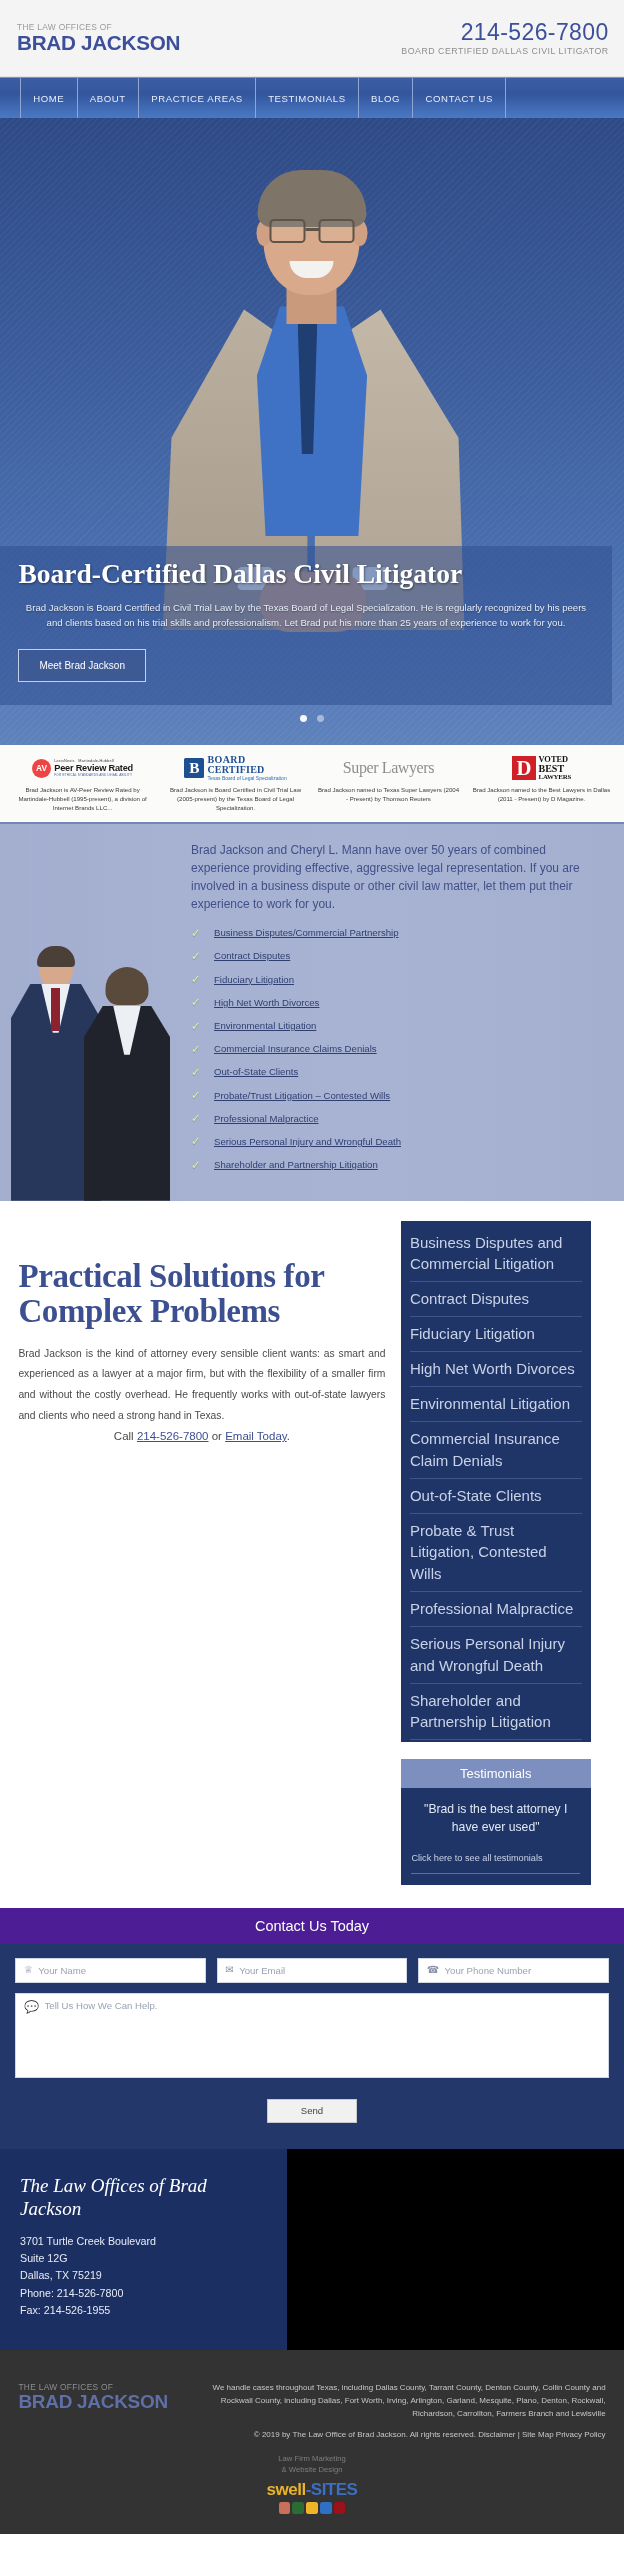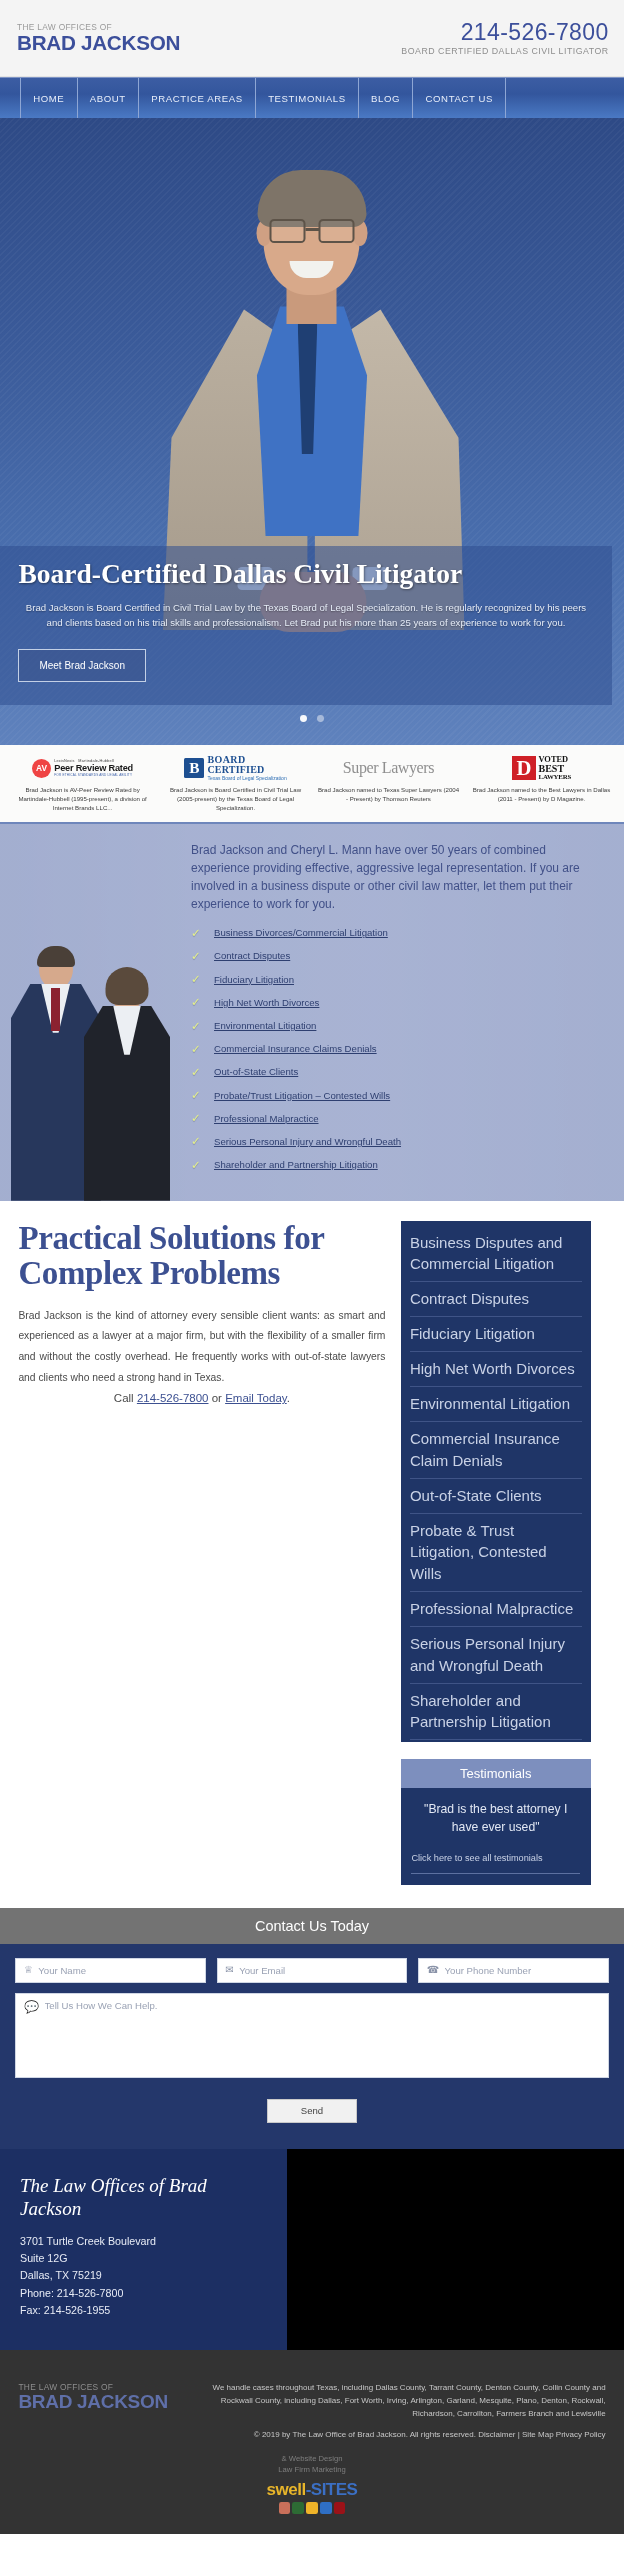--- a/index.html
+++ b/index.html
@@ -276,20 +276,21 @@
     gap: 15.3px;
     background: #ffffff;
   }
   .col-left { width: 367px; }
   .headline {
     font-family: "Liberation Serif", serif;
     color: #3c5091;
     font-size: 33px;
     line-height: 1.08;
     letter-spacing: -0.4px;
+    margin-top: 38px;
   }
   .body-copy {
     margin-top: 13.8px;
     font-size: 10.3px;
     line-height: 2.0;
     color: #4a4a4a;
     text-align: justify;
   }
   .call-line {
     margin-top: 4px;
@@ -337,21 +338,21 @@
     color: #c9d2e6;
     font-size: 9.2px;
     line-height: 1.45;
     text-decoration: none;
     padding-bottom: 7.7px;
     border-bottom: 0.8px solid #5c70a0;
   }
 
   
   .contact-head {
-    background: #737373;
+    background: #4c1d95;
     color: #ffffff;
     text-align: center;
     font-size: 14.5px;
     padding: 10px 0;
   }
   .contact-body {
     background: #24376b;
     padding: 13.8px 15.3px 26px 15.3px;
   }
   .row3 { display: flex; gap: 10.7px; }
@@ -564,21 +565,21 @@
           <div class="f-shirt"></div>
         </div>
     </div>
   </div>
 
   <p class="intro-text">Brad Jackson and Cheryl L. Mann have over 50 years of combined experience providing effective, aggressive legal representation. If you are involved in a business dispute or other civil law matter, let them put their experience to work for you.</p>
 
   <ul class="pa-list">
     <li>
         <span class="check">✓</span>
-        <a href="#">Business Divorces/Commercial Litigation</a>
+        <a href="#">Business Disputes/Commercial Partnership</a>
       </li>
     <li>
         <span class="check">✓</span>
         <a href="#">Contract Disputes</a>
       </li>
     <li>
         <span class="check">✓</span>
         <a href="#">Fiduciary Litigation</a>
       </li>
     <li>
@@ -694,22 +695,22 @@
     <div class="f-logo-small">THE LAW OFFICES OF</div>
     <div class="f-logo-big">BRAD JACKSON</div>
   </div>
   <div class="f-text">
     <p class="f-p">We handle cases throughout Texas, including Dallas County, Tarrant County, Denton County, Collin County and Rockwall County, including Dallas, Fort Worth, Irving, Arlington, Garland, Mesquite, Plano, Denton, Rockwall, Richardson, Carrollton, Farmers Branch and Lewisville</p>
     <p class="f-p">© 2019 by The Law Office of Brad Jackson. All rights reserved. Disclaimer | Site Map Privacy Policy</p>
   </div>
 </footer>
 
 <div class="credit">
+  <div class="credit-txt">Law Firm Marketing</div>
   <div class="credit-txt">&amp; Website Design</div>
-  <div class="credit-txt">Law Firm Marketing</div>
   <div class="swell">
     <div class="swell-word">
       <span class="a">swell</span><span class="b">-SITES</span>
     </div>
     <div class="swatches">
       <i style="background: rgb(201, 112, 90);"></i>
       <i style="background: rgb(45, 107, 52);"></i>
       <i style="background: rgb(240, 180, 41);"></i>
       <i style="background: rgb(47, 111, 196);"></i>
       <i style="background: rgb(155, 18, 24);"></i>

